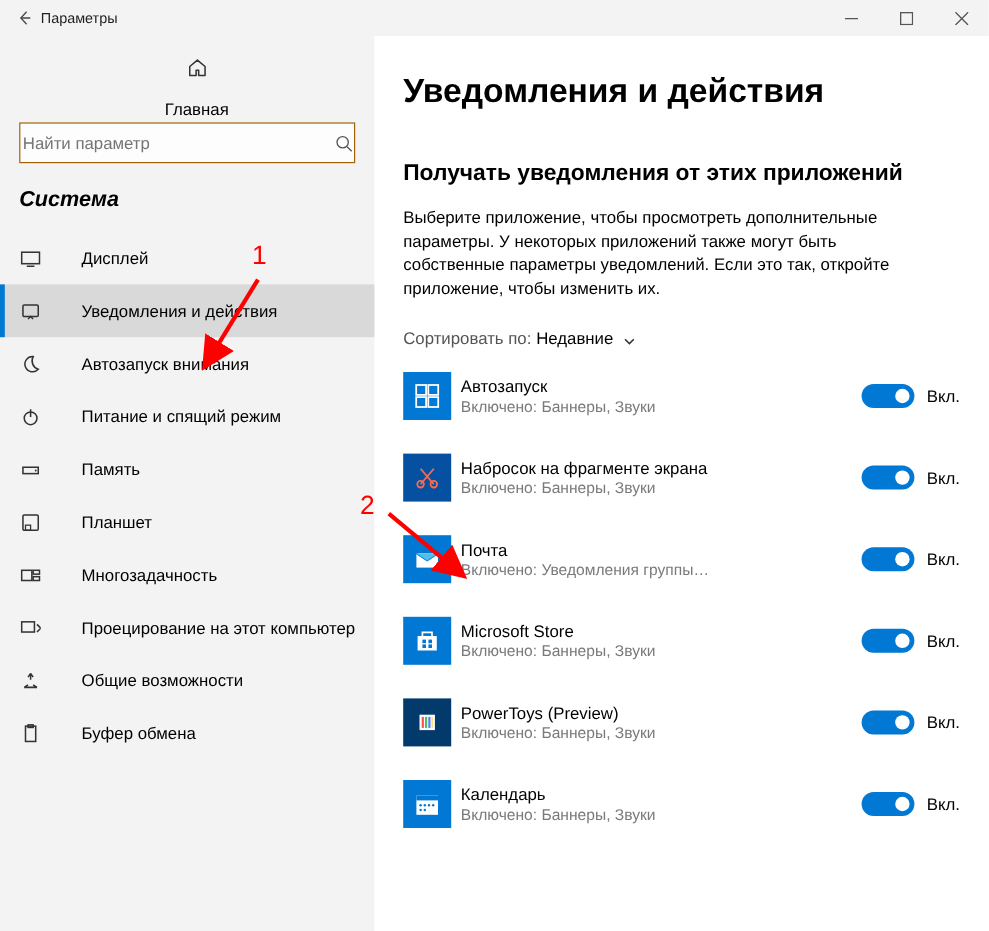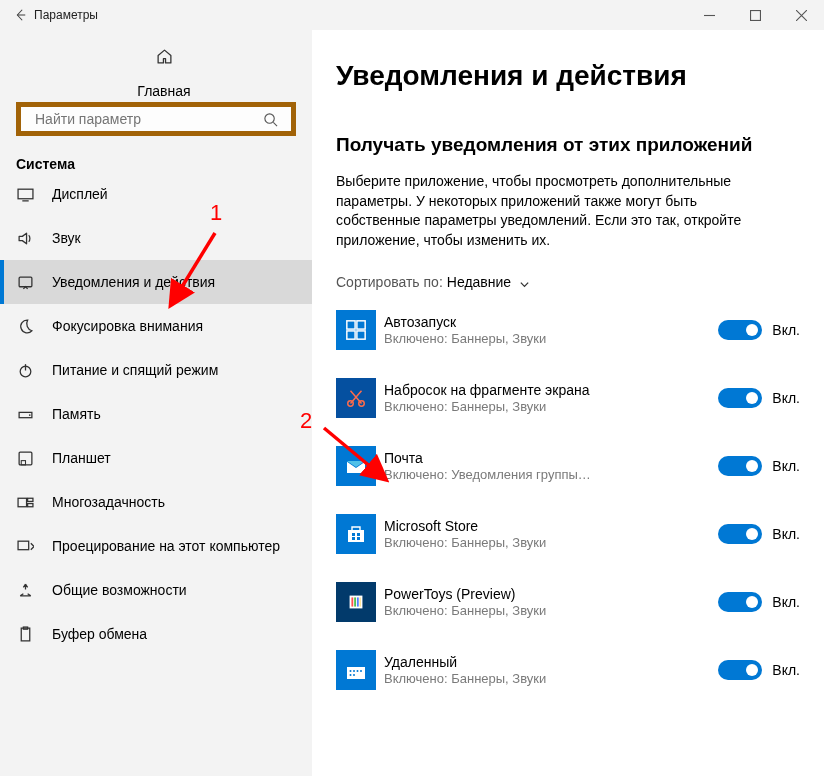--- a/index.html
+++ b/index.html
@@ -67,48 +67,49 @@
     flex-direction: column;
   }
   .home-row .icon { width: 18px; height: 18px; display:flex; align-items:center; justify-content:center; color:#333; }
   .home-row span.text { font-size: 14px; }
 
   .search-box {
     display: flex;
     align-items: center;
     margin: 0 16px 20px 16px;
     height: 34px;
-    border: 5px solid #a16207;
+    border: 1px solid #a16207;
     background: #fdfdfd;
-    padding: 0 12px;
+    padding: 0 0;
   }
   .search-box input {
     flex: 1;
     border: none;
     outline: none;
     font-size: 14px;
     background: transparent;
     color: #6b6b6b;
   }
   .search-box .sicon { width:16px; height:16px; color:#555; display:flex; align-items:center; }
 
   .section-label {
     padding: 0 16px;
     font-weight: 600;
-    font-size: 14px;
-    margin-bottom: 0;
+    font-size: 18px;
+    margin-bottom: 16px;
     color: #000;
+    font-style: italic;
   }
 
   .nav-item {
     display: flex;
     align-items: center;
     height: 44px;
     padding-left: 16px;
-    gap: 18px;
+    gap: 34px;
     font-size: 14px;
     color: #000;
     position: relative;
   }
   .nav-item.active {
     background: #d9d9d9;
   }
   .nav-item.active::before {
     content: "";
     position: absolute;
@@ -281,47 +282,38 @@
     <div class="nav-item">
       <span class="nicon">
         <svg width="17" height="17" viewBox="0 0 16 16">
             <rect x="1" y="3" width="14" height="9" fill="none" stroke="currentColor" stroke-width="1.2"></rect>
             <path d="M5 14h6" stroke="currentColor" stroke-width="1.2"></path>
           </svg>
       </span>
       <span class="label">Дисплей</span>
     </div>
 
-    <div class="nav-item">
-      <span class="nicon">
-        <svg width="17" height="17" viewBox="0 0 16 16">
-            <path d="M2 6v4h3l4 3V3L5 6z" fill="none" stroke="currentColor" stroke-width="1.2" stroke-linejoin="round"></path>
-            <path d="M11 5c1.5 1 1.5 5 0 6" fill="none" stroke="currentColor" stroke-width="1.2"></path>
-          </svg>
-      </span>
-      <span class="label">Звук</span>
-    </div>
 
     <div class="nav-item active">
       <span class="nicon">
         <svg width="17" height="17" viewBox="0 0 16 16">
             <rect x="2" y="3" width="12" height="9" rx="1" fill="none" stroke="currentColor" stroke-width="1.2"></rect>
             <path d="M6 14l2-2 2 2" fill="none" stroke="currentColor" stroke-width="1.2"></path>
           </svg>
       </span>
       <span class="label">Уведомления и действия</span>
     </div>
 
     <div class="nav-item">
       <span class="nicon">
         <svg width="17" height="17" viewBox="0 0 16 16">
             <path d="M10 2a6 6 0 1 0 4 10 7 7 0 0 1-4-10z" fill="none" stroke="currentColor" stroke-width="1.2"></path>
           </svg>
       </span>
-      <span class="label">Фокусировка внимания</span>
+      <span class="label">Автозапуск внимания</span>
     </div>
 
     <div class="nav-item">
       <span class="nicon">
         <svg width="17" height="17" viewBox="0 0 16 16">
             <circle cx="8" cy="9" r="5" fill="none" stroke="currentColor" stroke-width="1.2"></circle>
             <path d="M8 2v6" stroke="currentColor" stroke-width="1.2"></path>
           </svg>
       </span>
       <span class="label">Питание и спящий режим</span>
@@ -510,21 +502,21 @@
               <rect x="3" y="5" width="18" height="4" fill="#0078d4"></rect>
               <circle cx="6.5" cy="13" r="1" fill="#0078d4"></circle>
               <circle cx="10" cy="13" r="1" fill="#0078d4"></circle>
               <circle cx="13.5" cy="13" r="1" fill="#0078d4"></circle>
               <circle cx="17" cy="13" r="1" fill="#0078d4"></circle>
               <circle cx="6.5" cy="17" r="1" fill="#0078d4"></circle>
               <circle cx="10" cy="17" r="1" fill="#0078d4"></circle>
             </svg>
         </div>
         <div class="app-text">
-          <div class="app-name">Удаленный</div>
+          <div class="app-name">Календарь</div>
           <div class="app-sub">Включено: Баннеры, Звуки</div>
         </div>
         <div class="toggle-wrap">
           <div class="toggle"></div>
           <span class="toggle-label">Вкл.</span>
         </div>
       </div>
 
     </div>
   </div>

